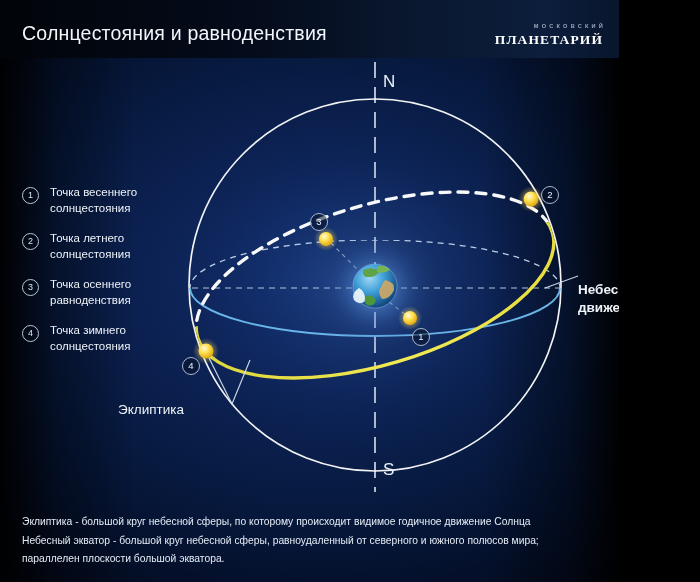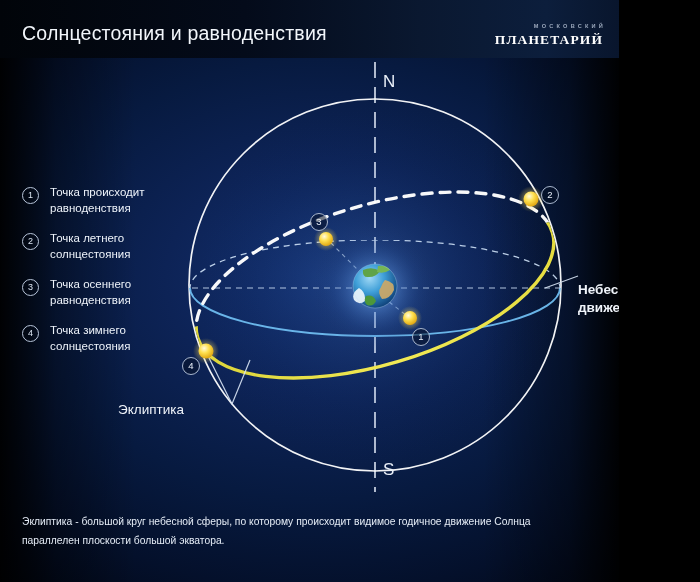--- a/index.html
+++ b/index.html
@@ -275,21 +275,21 @@
   <div class="pole-letter" style="left:383px; top:460px;">S</div>
 
   <div class="marker-badge" style="left:412px; top:328px;">1</div>
   <div class="marker-badge" style="left:541px; top:186px;">2</div>
   <div class="marker-badge" style="left:310px; top:213px;">3</div>
   <div class="marker-badge" style="left:182px; top:357px;">4</div>
 
   <div class="legend">
     <div class="legend-row">
       <div class="legend-badge">1</div>
-      <div class="legend-text">Точка происходит равноденствия</div>
+      <div class="legend-text">Точка весеннего солнцестояния</div>
     </div>
     <div class="legend-row">
       <div class="legend-badge">2</div>
       <div class="legend-text">Точка летнего солнцестояния</div>
     </div>
     <div class="legend-row">
       <div class="legend-badge">3</div>
       <div class="legend-text">Точка осеннего равноденствия</div>
     </div>
     <div class="legend-row">
@@ -299,16 +299,17 @@
   </div>
 
   <div class="label-equator">
     <div>Небесный</div>
     <div>движение</div>
   </div>
   <div class="label-ecliptic">Эклиптика</div>
 
   <div class="caption">
     <div>Эклиптика - большой круг небесной сферы, по которому происходит видимое годичное движение Солнца</div>
+    <div>Небесный экватор - большой круг небесной сферы, равноудаленный от северного и южного полюсов мира;</div>
     <div>параллелен плоскости большой экватора.</div>
   </div>
 
 </div>
 
 </body></html>

